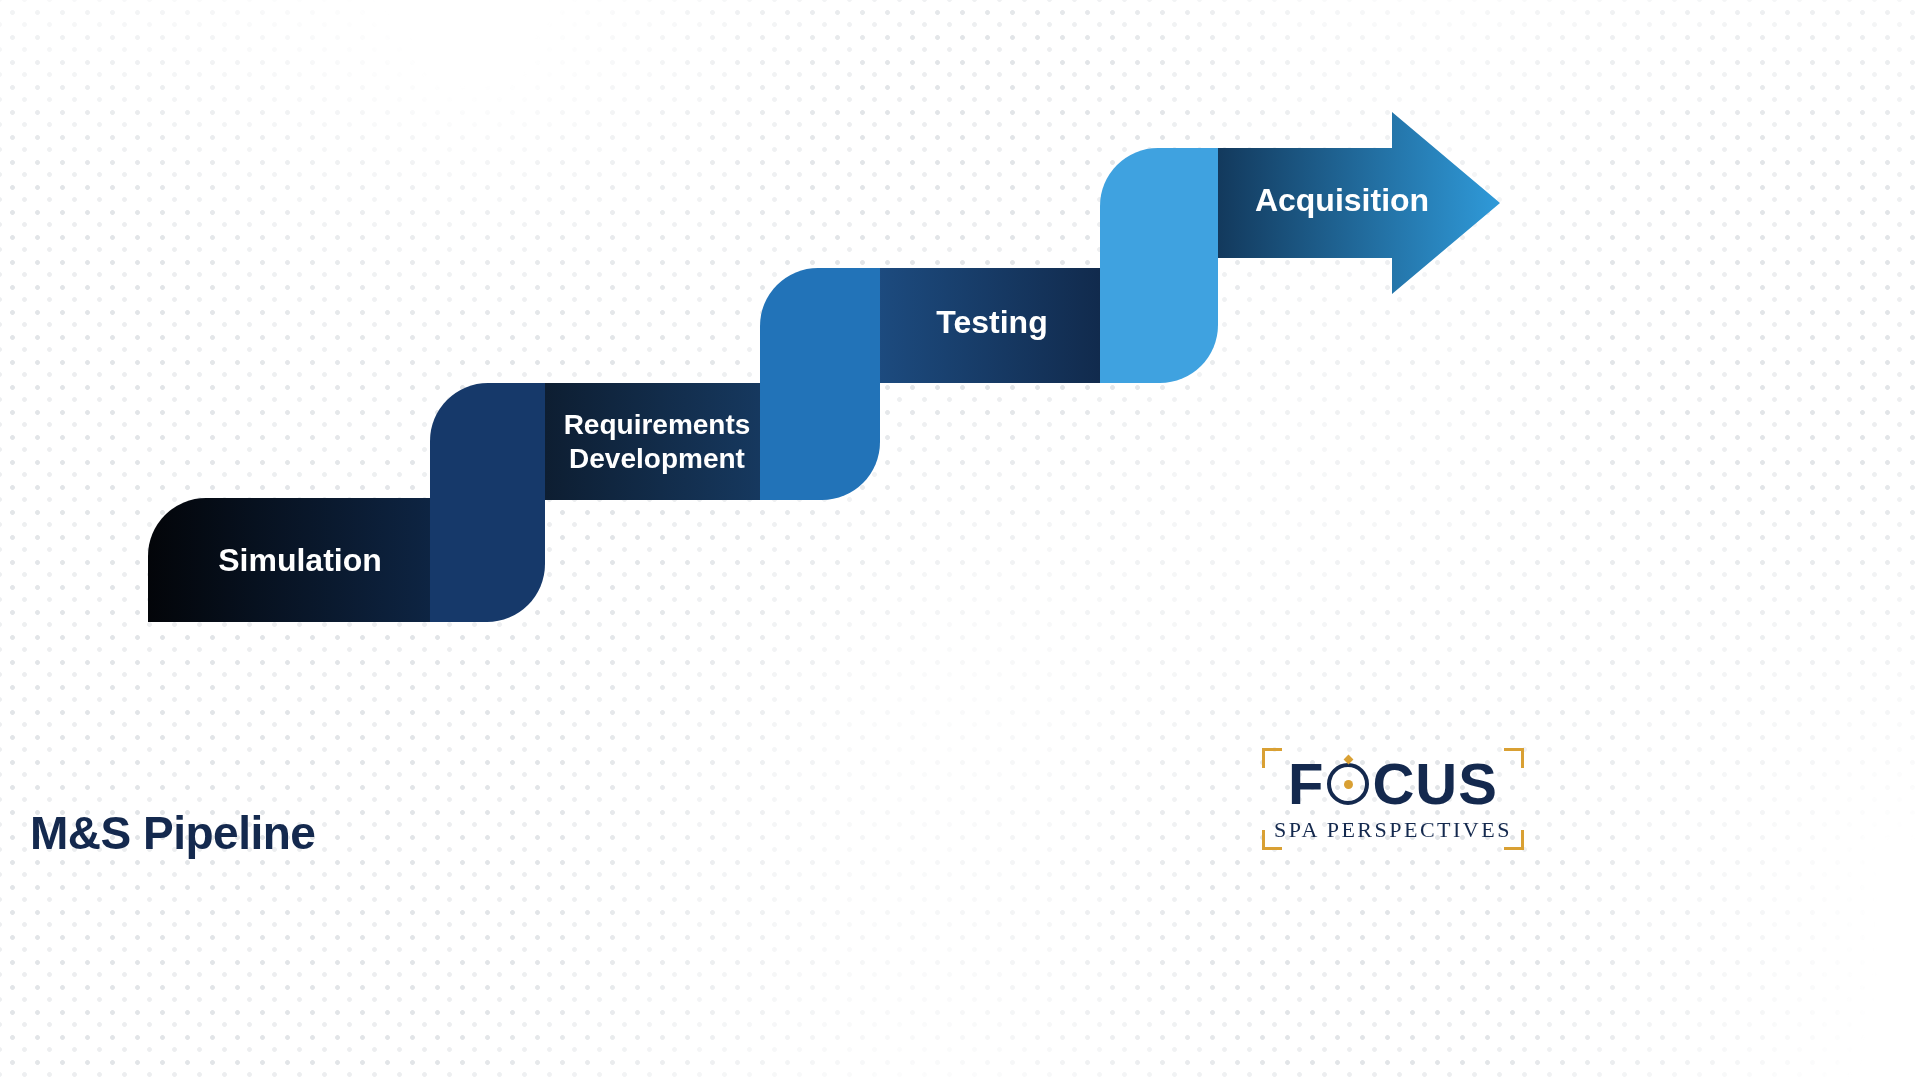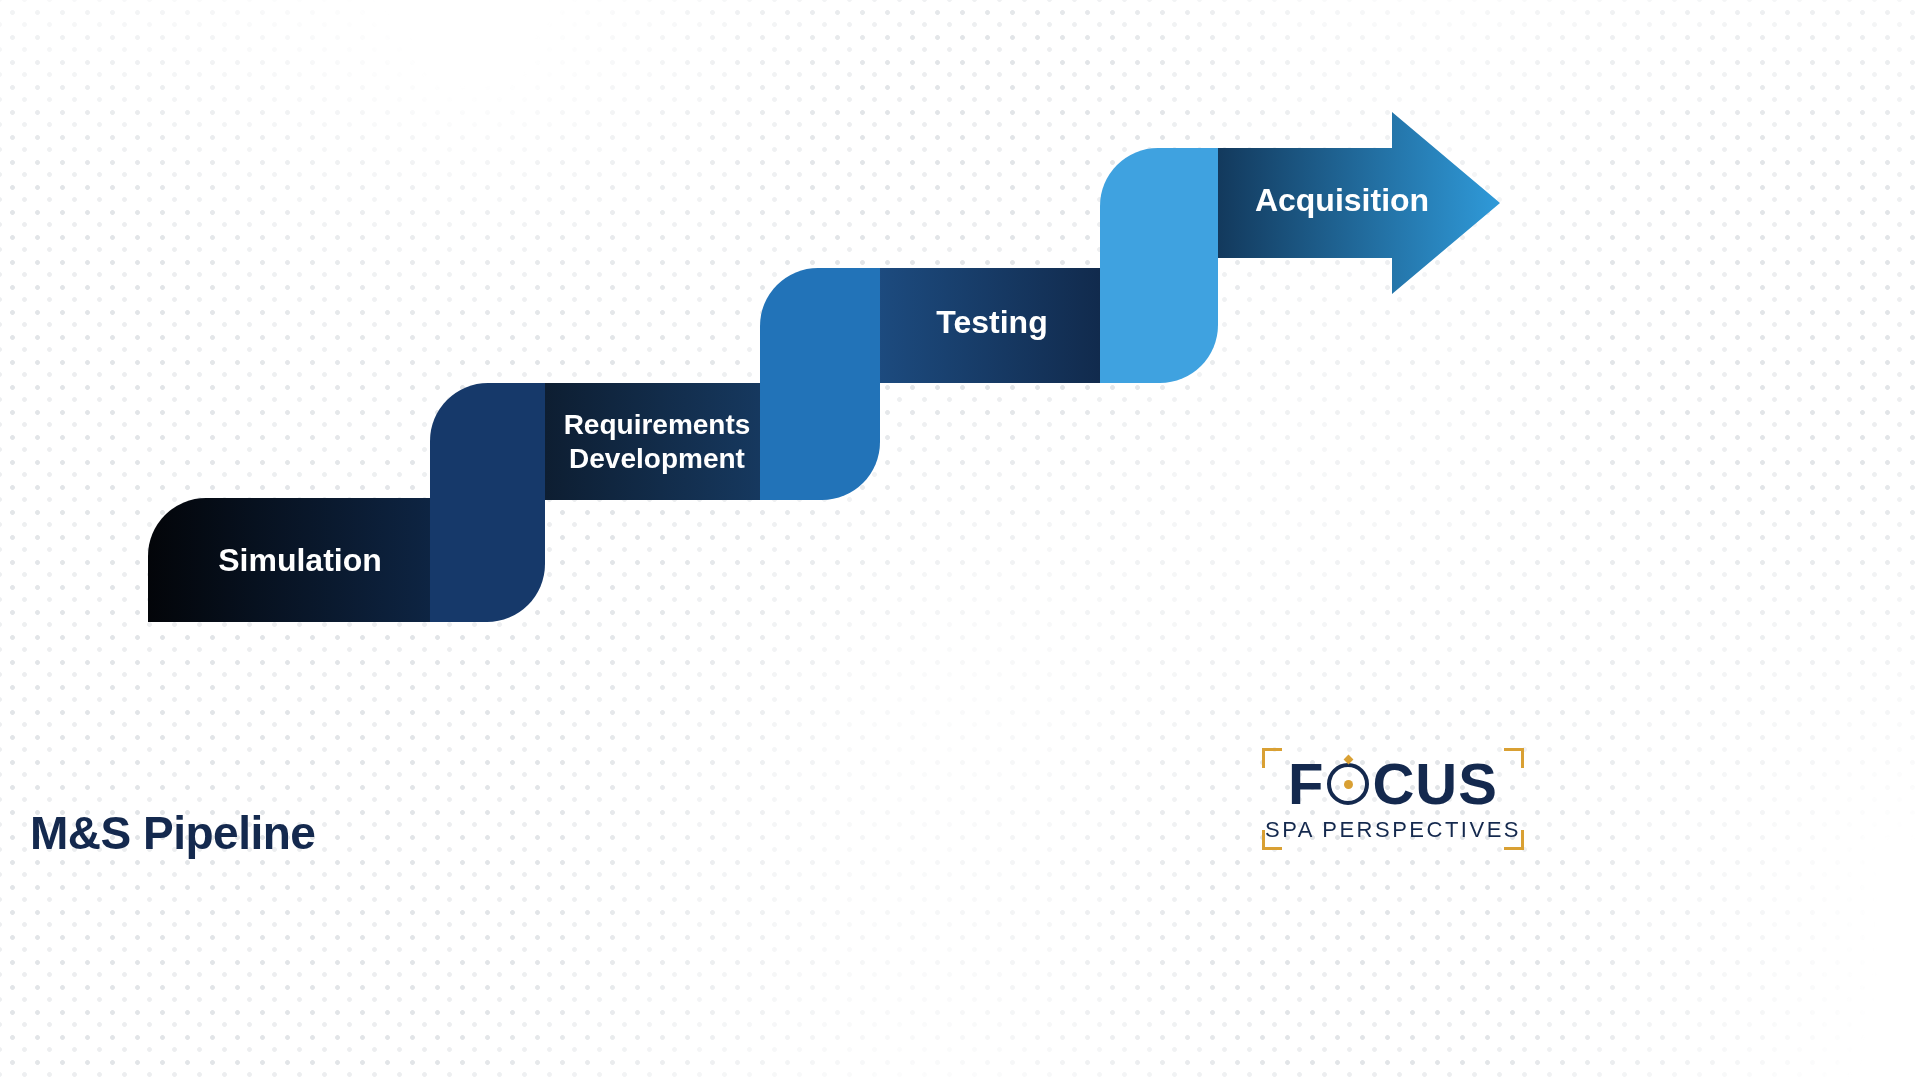--- a/index.html
+++ b/index.html
@@ -98,20 +98,21 @@
     background:#d9a033;
     transform:rotate(45deg);
   }
   .logo-subtitle {
     margin-top:4px;
     color:#14294e;
     font-weight:400;
     font-size:22px;
     letter-spacing:2.5px;
     white-space:nowrap;
+    font-family:Liberation Serif, serif;
   }
 </style>
 </head>
 <body>
 
 <div class="dots"></div>
 <div class="dots offset"></div>
 
 <svg class="pipeline" viewBox="0 0 1920 1080" width="1920" height="1080">
   <defs>

